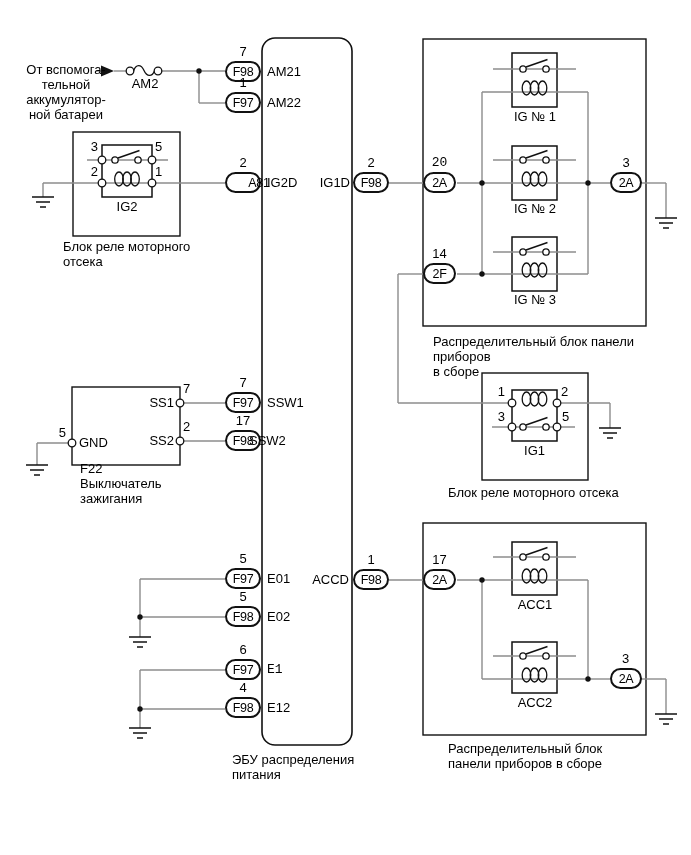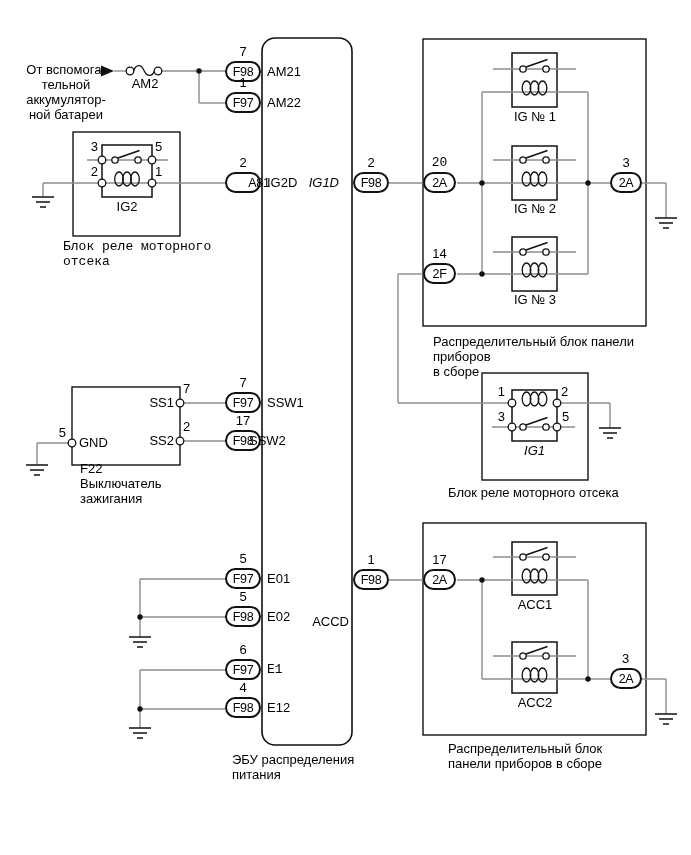--- a/index.html
+++ b/index.html
@@ -222,27 +222,27 @@
       <span>F97</span>
     </div>
   <div class="t" style="left:267px;top:662px;font-family:Liberation Mono, monospace;">E1</div>
 
   <div class="t ctr" style="left:225px;top:680px;width:36px;">4</div>
   <div class="oval w36" style="left:225px;top:697px;">
       <span>F98</span>
     </div>
   <div class="t" style="left:267px;top:700px;">E12</div>
 
-  <div class="t rgt" style="left:297px;top:175px;width:42px;font-style:italic;">IG1D</div>
+  <div class="t rgt" style="left:308px;top:175px;width:42px;">IG1D</div>
   <div class="t ctr" style="left:353px;top:155px;width:36px;">2</div>
   <div class="oval w36" style="left:353px;top:172px;">
       <span>F98</span>
     </div>
 
-  <div class="t rgt" style="left:303px;top:572px;width:46px;margin-top:42px;">ACCD</div>
+  <div class="t rgt" style="left:303px;top:572px;width:46px;">ACCD</div>
   <div class="t ctr" style="left:353px;top:552px;width:36px;">1</div>
   <div class="oval w36" style="left:353px;top:569px;">
       <span>F98</span>
     </div>
 
   <div class="t ctr" style="left:423px;top:155px;width:33px;font-family:Liberation Mono, monospace;">20</div>
   <div class="oval w33" style="left:423px;top:172px;">
       <span>2A</span>
     </div>
 
@@ -264,21 +264,21 @@
   <div class="t ctr" style="left:610px;top:651px;width:31px;">3</div>
   <div class="oval w32" style="left:610px;top:668px;">
       <span>2A</span>
     </div>
 
   <div class="t rgt" style="left:84px;top:139px;width:14px;">3</div>
   <div class="t" style="left:155px;top:139px;">5</div>
   <div class="t rgt" style="left:84px;top:164px;width:14px;">2</div>
   <div class="t" style="left:155px;top:164px;">1</div>
   <div class="t ctr" style="left:102px;top:199px;width:50px;">IG2</div>
-  <div class="t" style="left:63px;top:239px;font-family:Liberation Mono, monospace;">Блок реле моторного
+  <div class="t" style="left:63px;top:239px;">Блок реле моторного
 отсека</div>
 
   <div class="t rgt" style="left:140px;top:395px;width:34px;">SS1</div>
   <div class="t" style="left:183px;top:381px;">7</div>
   <div class="t rgt" style="left:140px;top:433px;width:34px;">SS2</div>
   <div class="t" style="left:183px;top:419px;">2</div>
   <div class="t" style="left:79px;top:435px;">GND</div>
   <div class="t rgt" style="left:52px;top:425px;width:14px;">5</div>
   <div class="t" style="left:80px;top:461px;">F22
 Выключатель
@@ -287,21 +287,21 @@
   <div class="t ctr" style="left:507px;top:109px;width:56px;">IG № 1</div>
   <div class="t ctr" style="left:507px;top:201px;width:56px;">IG № 2</div>
   <div class="t ctr" style="left:507px;top:292px;width:56px;">IG № 3</div>
   <div class="t" style="left:433px;top:334px;">Распределительный блок панели приборов
 в сборе</div>
 
   <div class="t rgt" style="left:491px;top:384px;width:14px;">1</div>
   <div class="t" style="left:561px;top:384px;">2</div>
   <div class="t rgt" style="left:491px;top:409px;width:14px;">3</div>
   <div class="t" style="left:562px;top:409px;">5</div>
-  <div class="t ctr" style="left:512px;top:443px;width:45px;font-style:italic;">IG1</div>
+  <div class="t ctr" style="left:512px;top:443px;width:45px;">IG1</div>
   <div class="t" style="left:448px;top:485px;">Блок реле моторного отсека</div>
 
   <div class="t ctr" style="left:509px;top:597px;width:52px;">ACC1</div>
   <div class="t ctr" style="left:509px;top:695px;width:52px;">ACC2</div>
   <div class="t" style="left:448px;top:741px;">Распределительный блок
 панели приборов в сборе</div>
 
   <div class="t" style="left:232px;top:752px;">ЭБУ распределения
 питания</div>
 

